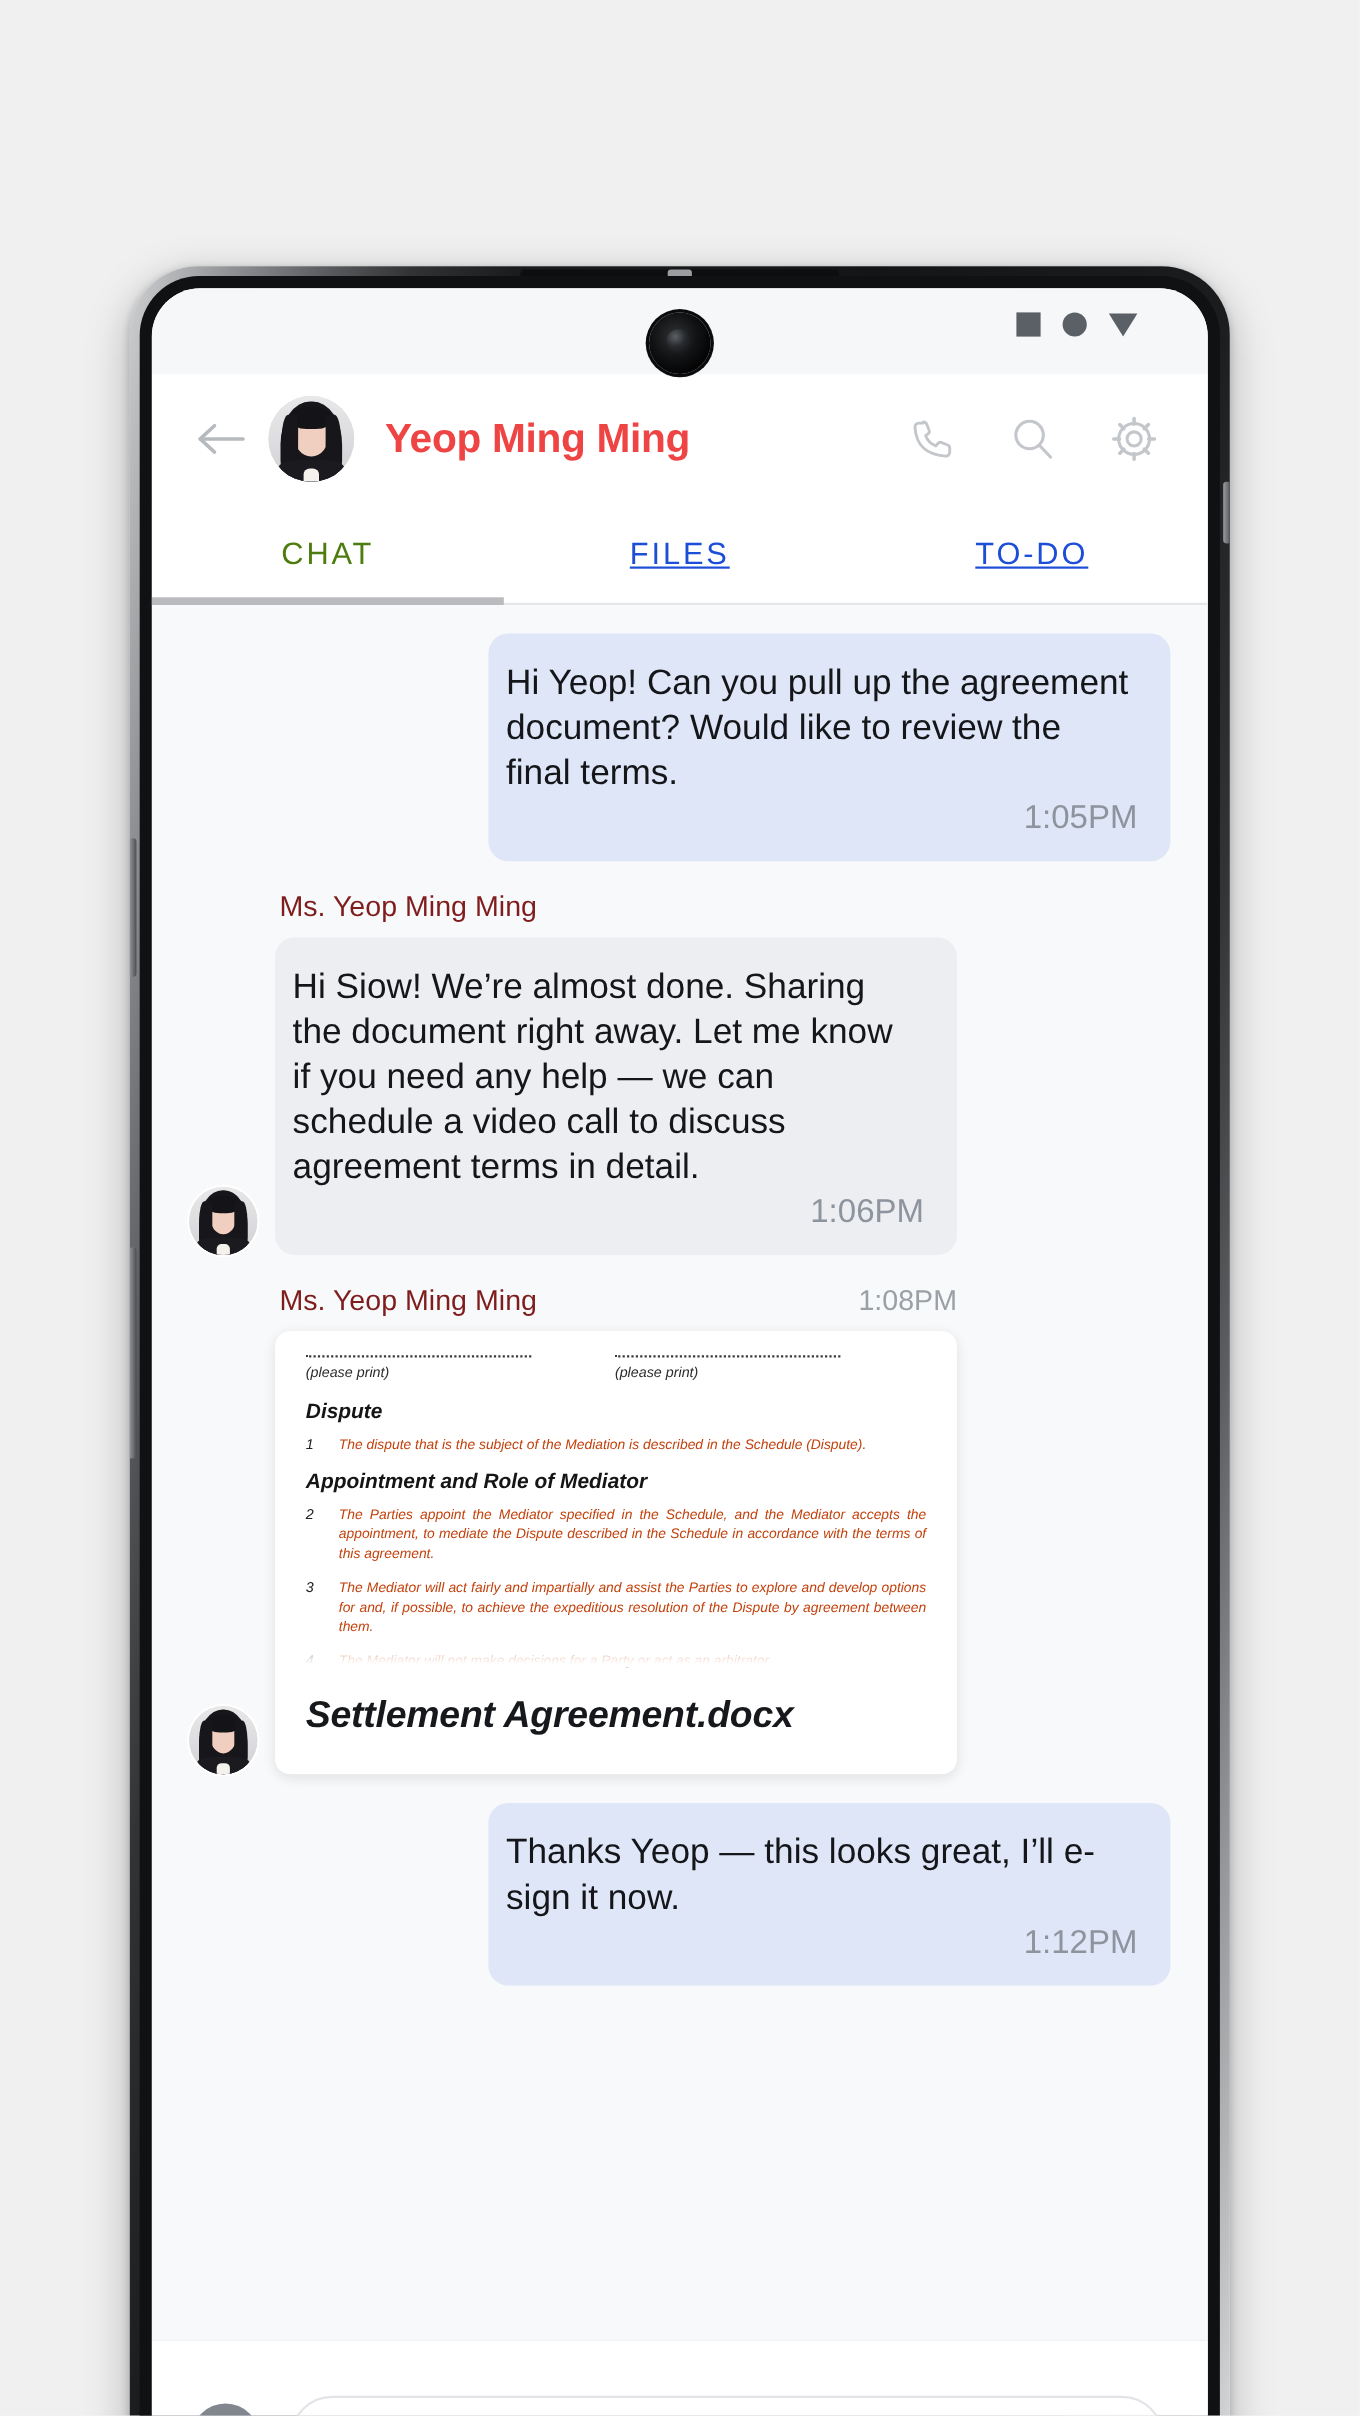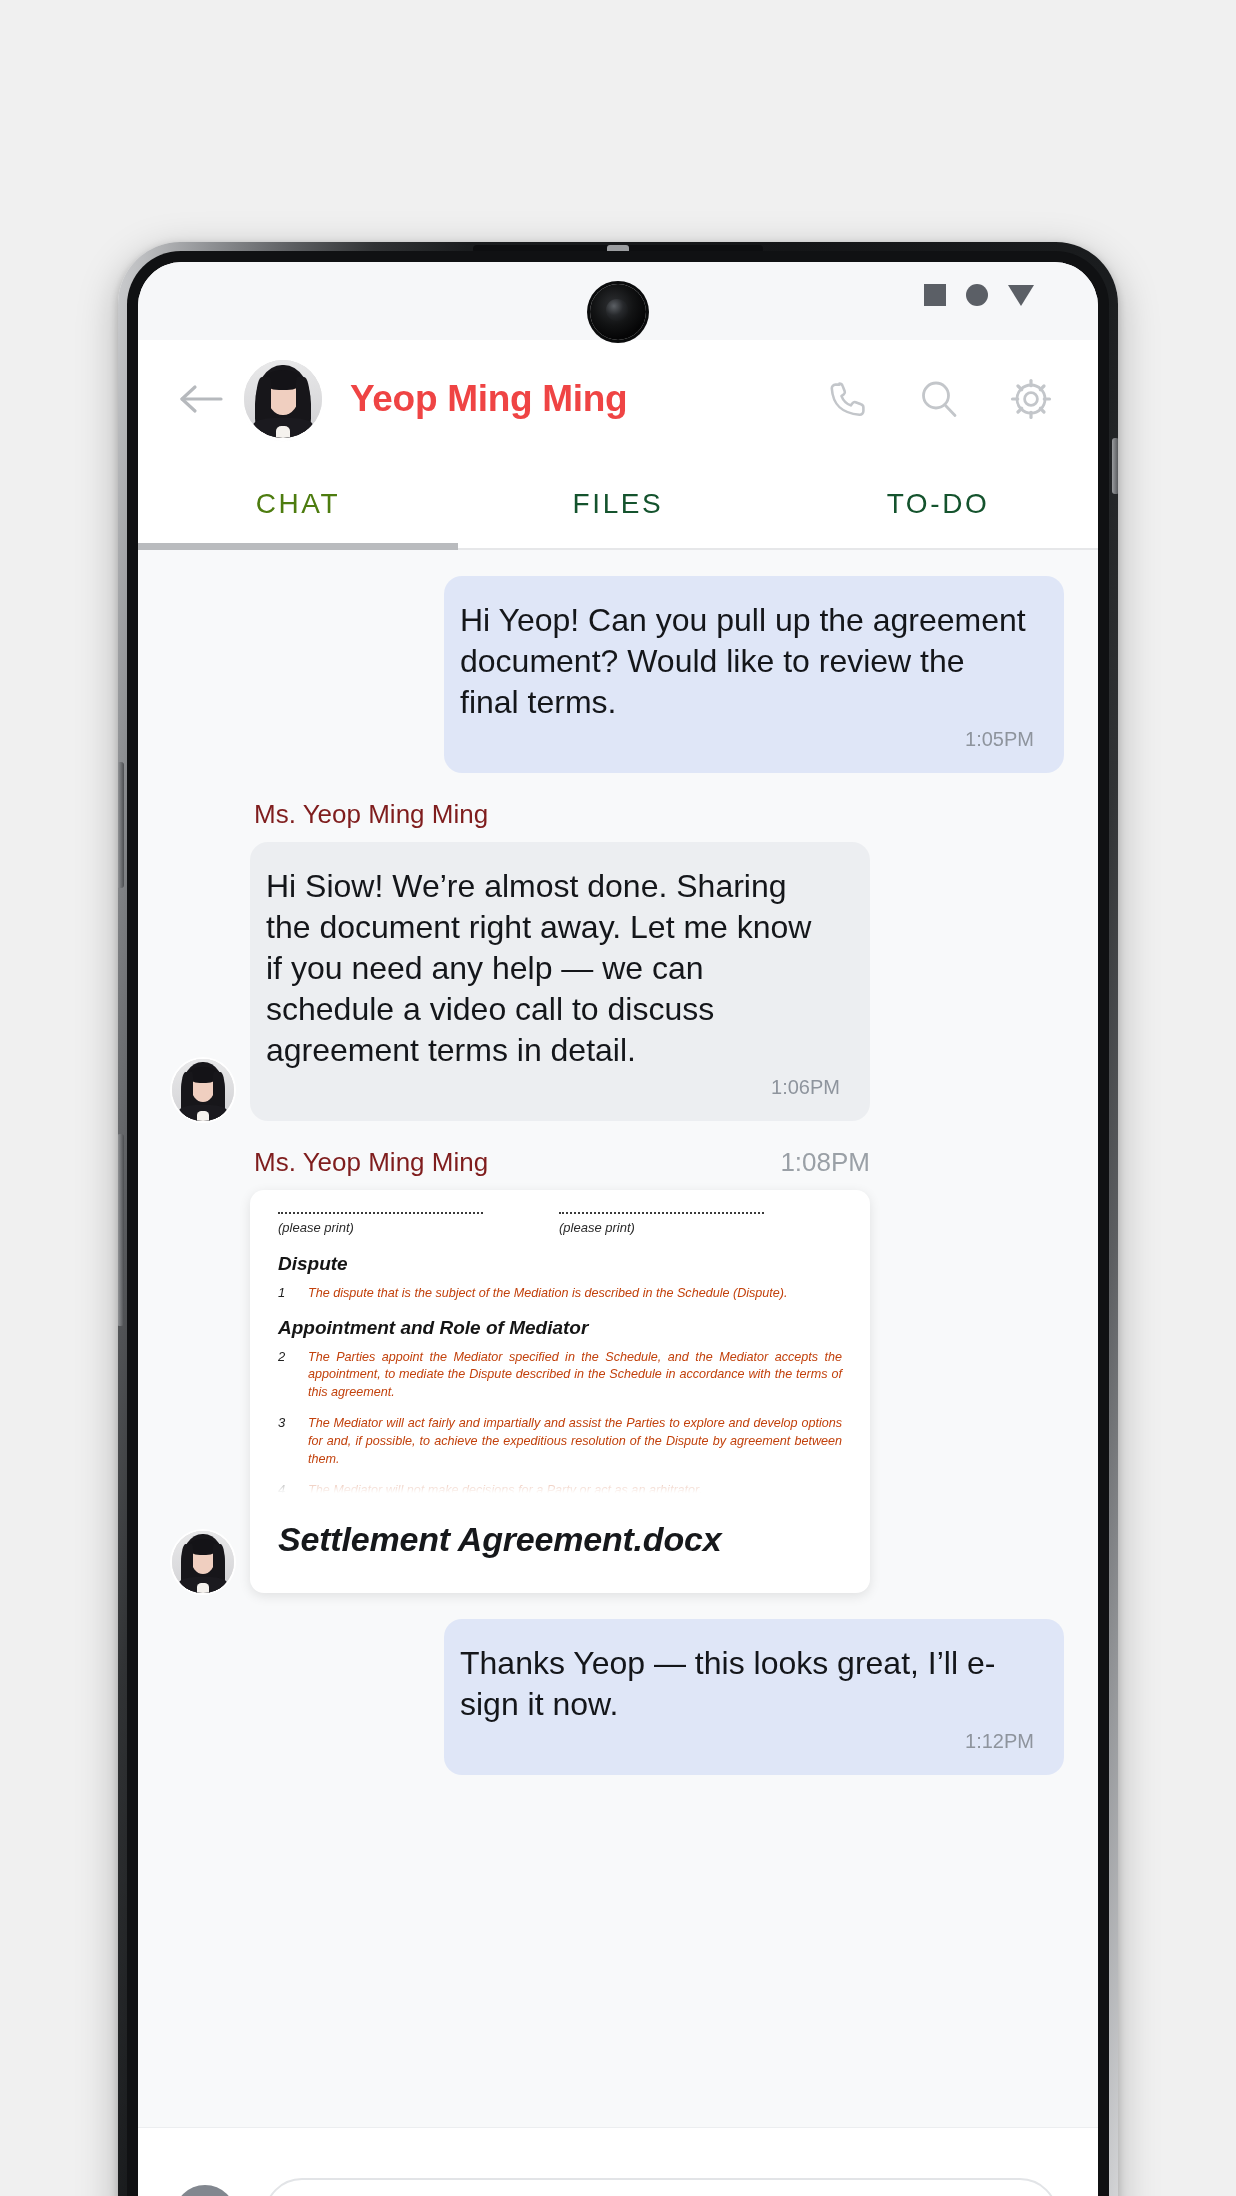--- a/index.html
+++ b/index.html
@@ -172,21 +172,21 @@
   .tab {
     flex: 1 1 0;
     display: flex;
     align-items: center;
     justify-content: center;
     font-size: 28px;
     letter-spacing: 2.6px;
     font-weight: normal;
   }
   .tab.active { color: #4d7c0f; }
-  .tab.inactive { color: #14532d; }
+  .tab.inactive { color: #1d4ed8; text-decoration: underline; }
   .tab-indicator {
     position: absolute;
     left: 0; bottom: 0;
     width: 33.333%;
     height: 7px;
     background: #b9bbbe;
   }
   .tab-underline {
     position: absolute;
     left: 0; bottom: 0;
@@ -217,21 +217,21 @@
     line-height: 1.28;
     color: #14161a;
   }
   .bubble.out { background: #dfe6f7; }
   .bubble.in  { background: #eceef1; }
 
   .bubble .txt { display: block; padding-right: 4px; }
   .bubble .time {
     display: block;
     text-align: right;
-    font-size: 20px;
+    font-size: 30px;
     color: #8e949d;
     margin-top: 6px;
     line-height: 1;
   }
 
   .sender-label {
     font-size: 26px;
     color: #7f1d1d;
     margin: 0 0 12px 0;
     padding-left: 4px;

